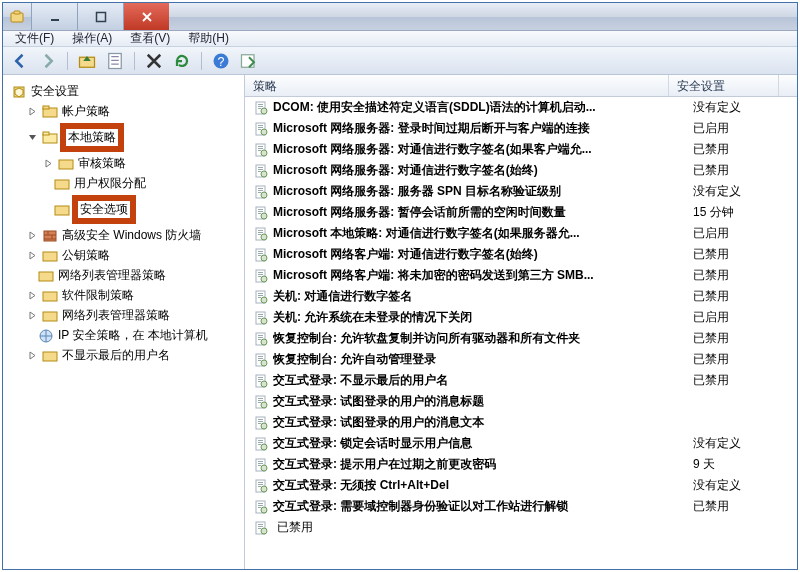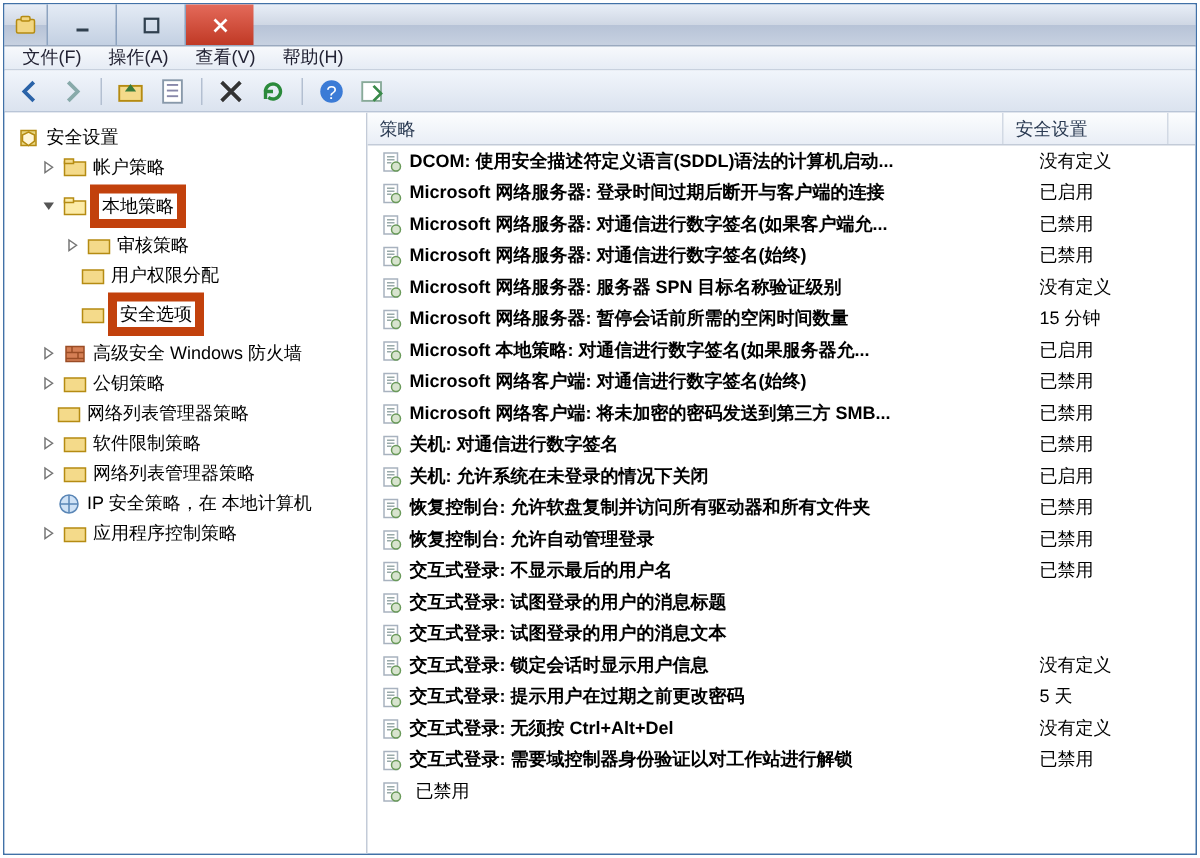--- a/index.html
+++ b/index.html
@@ -414,21 +414,21 @@
               <span class="expander">
                     <svg viewBox="0 0 9 9">
                       <path d="M2 1 L7 4.5 L2 8 Z" fill="#fff" stroke="#777"></path>
                     </svg>
                   </span>
               <span class="node-icon">
                     <svg viewBox="0 0 16 16">
                       <rect x="1" y="4" width="14" height="9" fill="#f4da8a" stroke="#b58b12"></rect>
                     </svg>
                   </span>
-              <span>应用程序控制策略</span>
+              <span>不显示最后的用户名</span>
             </div>
               </li>
           </ul>
         </li>
       </ul>
     </div>
 
     <div class="list-pane">
       <div class="list-header">
         <div class="col-h col-policy">策略</div>
@@ -661,21 +661,21 @@
             <span class="row-icon">
               <svg viewBox="0 0 16 16">
                 <rect x="3" y="2" width="9" height="12" fill="#fff" stroke="#a8b2bf"></rect>
                 <rect x="5" y="4" width="5" height="1" fill="#9aa"></rect>
                 <rect x="5" y="6" width="5" height="1" fill="#9aa"></rect>
                 <rect x="5" y="8" width="3" height="1" fill="#9aa"></rect>
                 <circle cx="11" cy="11" r="3" fill="#d8e4cf" stroke="#6a9a5a"></circle>
               </svg>
             </span>
             <span class="c1">交互式登录: 提示用户在过期之前更改密码</span>
-            <span class="c2">5 天</span>
+            <span class="c2">9 天</span>
           </div>
           <div class="row">
             <span class="row-icon">
               <svg viewBox="0 0 16 16">
                 <rect x="3" y="2" width="9" height="12" fill="#fff" stroke="#a8b2bf"></rect>
                 <rect x="5" y="4" width="5" height="1" fill="#9aa"></rect>
                 <rect x="5" y="6" width="5" height="1" fill="#9aa"></rect>
                 <rect x="5" y="8" width="3" height="1" fill="#9aa"></rect>
                 <circle cx="11" cy="11" r="3" fill="#d8e4cf" stroke="#6a9a5a"></circle>
               </svg>

